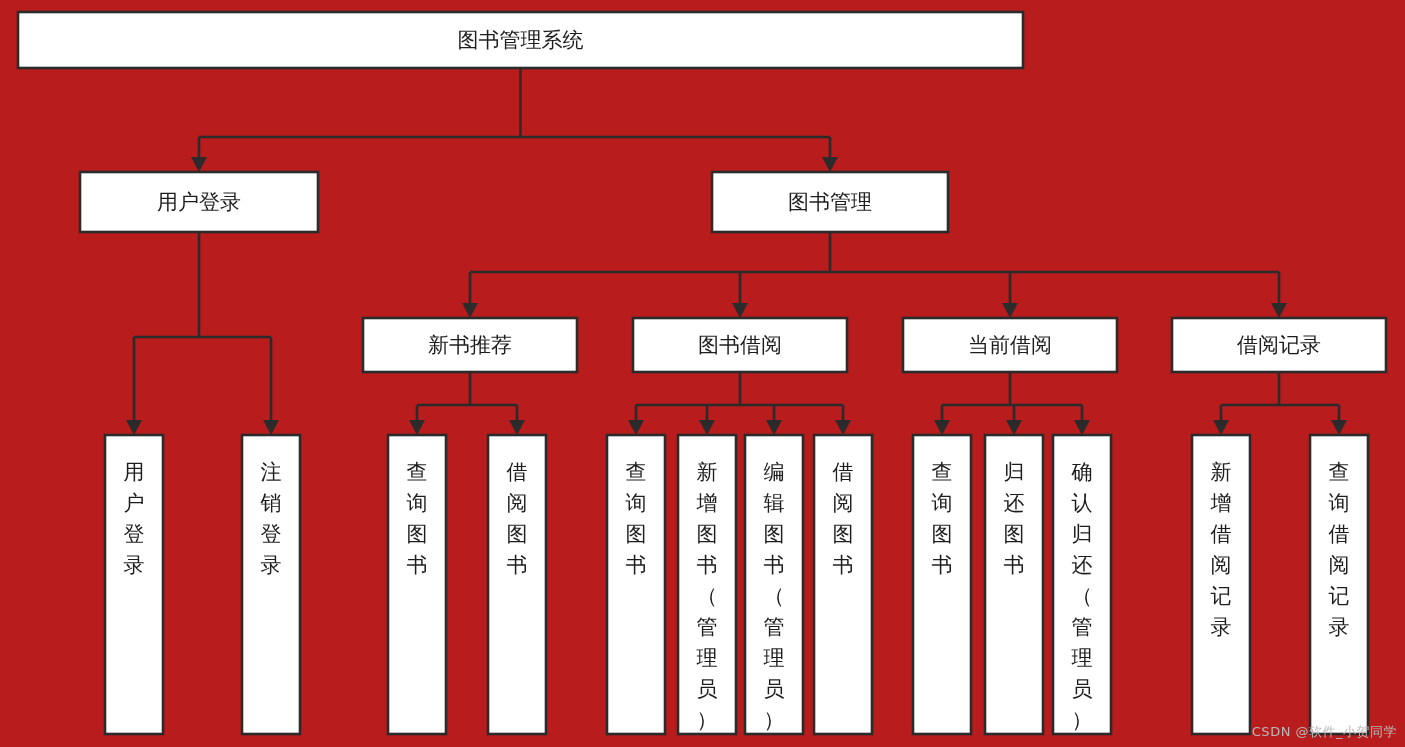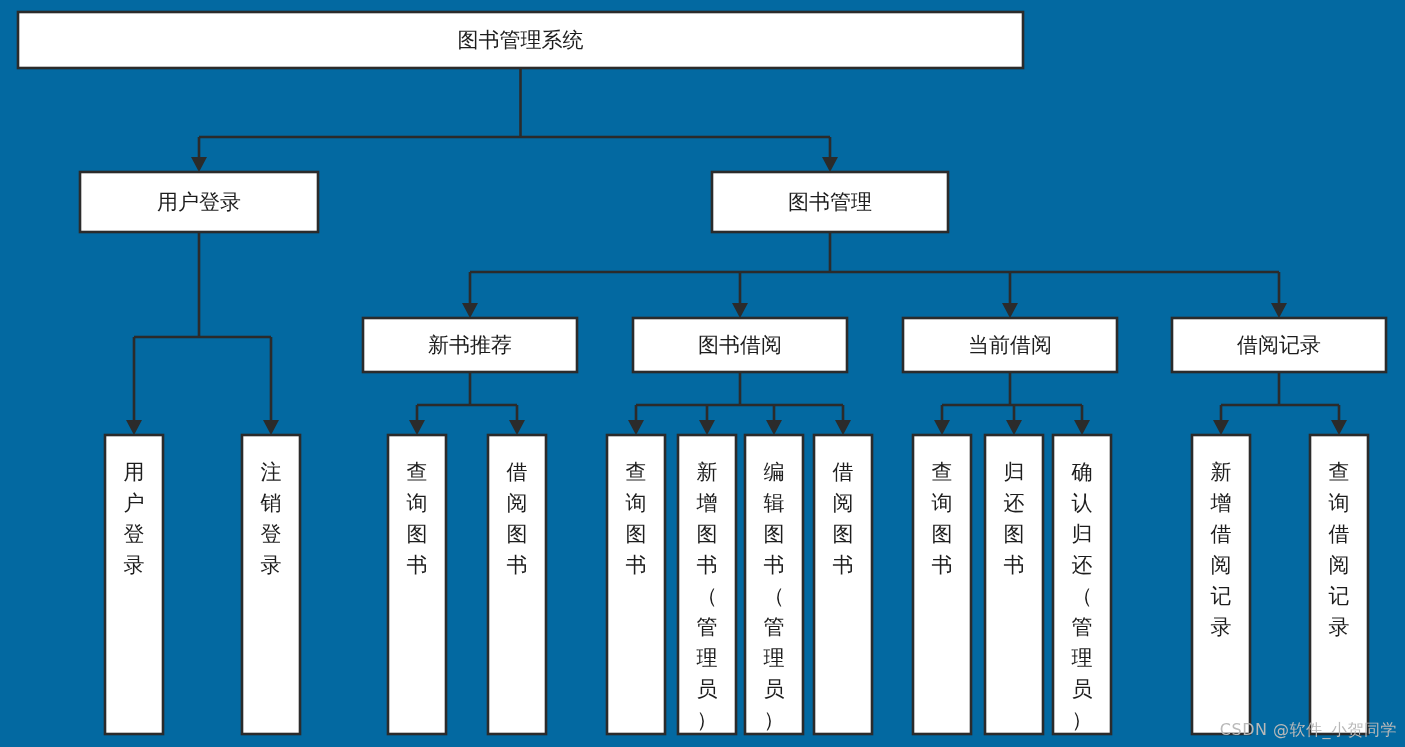--- a/index.html
+++ b/index.html
@@ -7,21 +7,21 @@
     padding: 0;
     background: #ffffff;
   }
   body {
     font-family: "DejaVu Sans", "Liberation Sans", sans-serif;
   }
   #diagram-root {
     position: relative;
     width: 1405px;
     height: 747px;
-    background: #0369a1;
+    background: #b91c1c;
     overflow: hidden;
   }
   svg.diagram-canvas {
     position: absolute;
     left: 0;
     top: 0;
     width: 1405px;
     height: 747px;
   }
   .node-rect {
@@ -50,21 +50,21 @@
   }
   .arrow-head {
     fill: #2b2b2b;
     stroke: none;
   }
   .watermark {
     position: absolute;
     right: 8px;
     bottom: 6px;
     font-family: "DejaVu Sans", "Liberation Sans", sans-serif;
-    font-size: 16px;
+    font-size: 13px;
     color: #b9b9b9;
     letter-spacing: 0.5px;
     white-space: nowrap;
     pointer-events: none;
   }
 </style>
 </head>
 <body>
 
 <div id="diagram-root">

